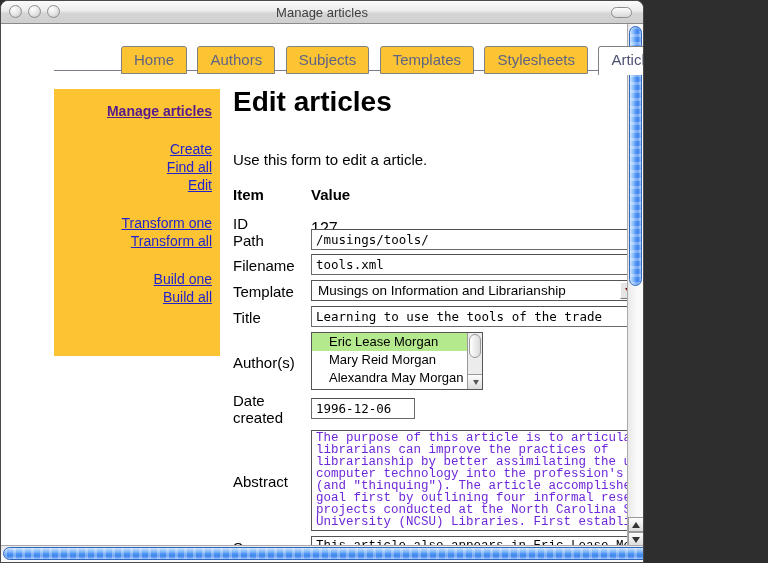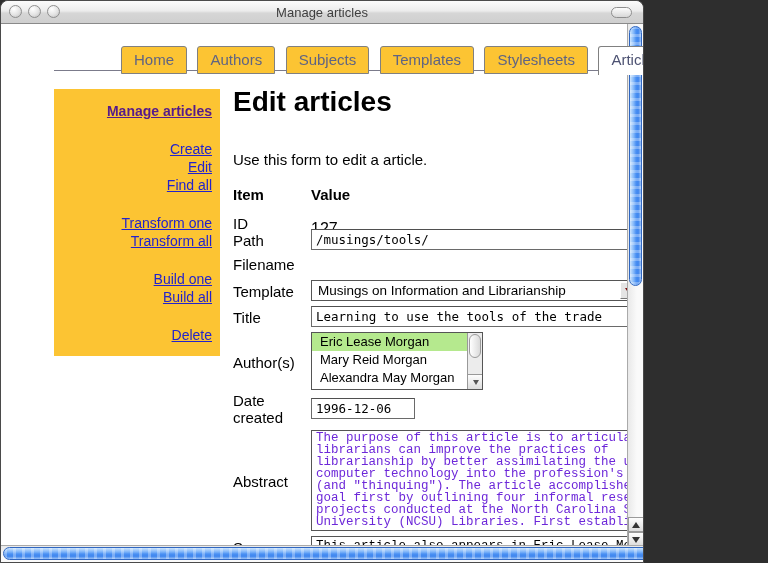--- a/index.html
+++ b/index.html
@@ -70,21 +70,21 @@
   .w-full{width:428px;}
   .w-date{width:104px;}
   
   .select{width:328px;height:21px;border:1px solid #555;background:#fff;display:flex;align-items:center;}
   .select .sel-txt{flex:1;font-size:13.5px;padding-left:6px;white-space:nowrap;overflow:hidden;}
   .sel-btn{flex:none;width:17px;height:17px;margin:1px;background:#e4e4e4;
     border:1px solid;border-color:#fff #777 #777 #fff;display:flex;align-items:center;justify-content:center;}
   .sel-btn .tri{border-left:4px solid transparent;border-right:4px solid transparent;border-top:6px solid #7d1010;}
   
   .listbox{position:relative;width:172px;height:58px;border:1px solid #555;background:#fff;overflow:hidden;}
-  .opt{height:18px;line-height:18px;font-size:13px;padding-left:8px;white-space:nowrap;}
+  .opt{height:18px;line-height:18px;font-size:13px;padding-left:17px;white-space:nowrap;}
   .opt.selected{background:#b5e98e;}
   .lb-scroll{position:absolute;top:0;right:0;bottom:0;width:15px;background:#ececec;border-left:1px solid #999;}
   .lb-thumb{position:absolute;top:1px;left:1px;width:12px;height:24px;border-radius:6px;
     border:1px solid #9a9a9a;background:linear-gradient(to right,#fff,#dadada);}
   .lb-down{position:absolute;bottom:0;left:0;width:15px;height:15px;background:linear-gradient(#fdfdfd,#dcdcdc);
     border-top:1px solid #999;display:flex;align-items:center;justify-content:center;}
   .lb-down .tri{border-left:3.5px solid transparent;border-right:3.5px solid transparent;border-top:5px solid #555;}
   
   .tarea{position:relative;width:428px;height:101px;border:1px solid #555;background:#fff;overflow:hidden;}
   .ta-text{position:absolute;top:1px;left:4px;right:20px;bottom:2px;overflow:hidden;
@@ -126,33 +126,30 @@
       <span class="tab active">Articles</span>
     </div>
     <div class="tab-rule"></div>
 
     <div class="sidebar">
       <div class="sgroup">
         <a class="slink current">Manage articles</a>
       </div>
       <div class="sgroup">
         <a class="slink">Create</a>
+        <a class="slink">Find all</a>
         <a class="slink">Edit</a>
-        <a class="slink">Find all</a>
       </div>
       <div class="sgroup">
         <a class="slink">Transform one</a>
         <a class="slink">Transform all</a>
       </div>
       <div class="sgroup">
         <a class="slink">Build one</a>
         <a class="slink">Build all</a>
-      </div>
-      <div class="sgroup">
-        <a class="slink">Delete</a>
       </div>
     </div>
 
     <div class="h1">Edit articles</div>
     <div class="intro">Use this form to edit a article.</div>
 
     <div class="form">
 
       <div class="frow" style="top:0;">
         <span class="flabel hdr">Item</span>
@@ -164,20 +161,21 @@
         <span class="fvalue-text">127</span>
       </div>
 
       <div class="frow" style="top:45px;">
         <span class="flabel">Path</span>
         <input class="tin w-full" type="text" value="/musings/tools/" style="">
       </div>
 
       <div class="frow" style="top:70px;">
         <span class="flabel">Filename</span>
+        <input class="tin w-full" type="text" value="tools.xml" style="">
       </div>
 
       <div class="frow" style="top:96px;">
         <span class="flabel">Template</span>
         <div class="select">
           <span class="sel-txt">Musings on Information and Librarianship</span>
           <span class="sel-btn">
             <span class="tri"></span>
           </span>
         </div>

